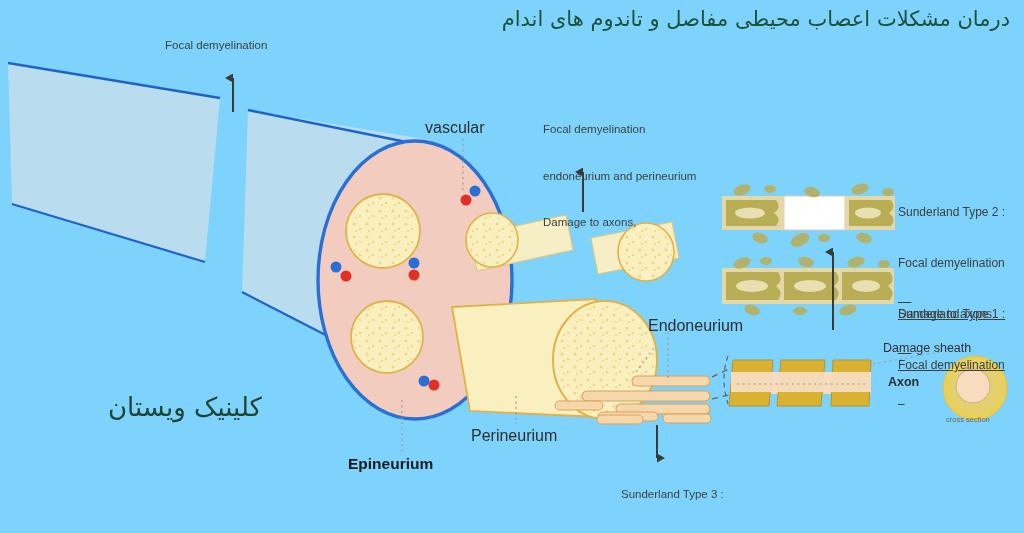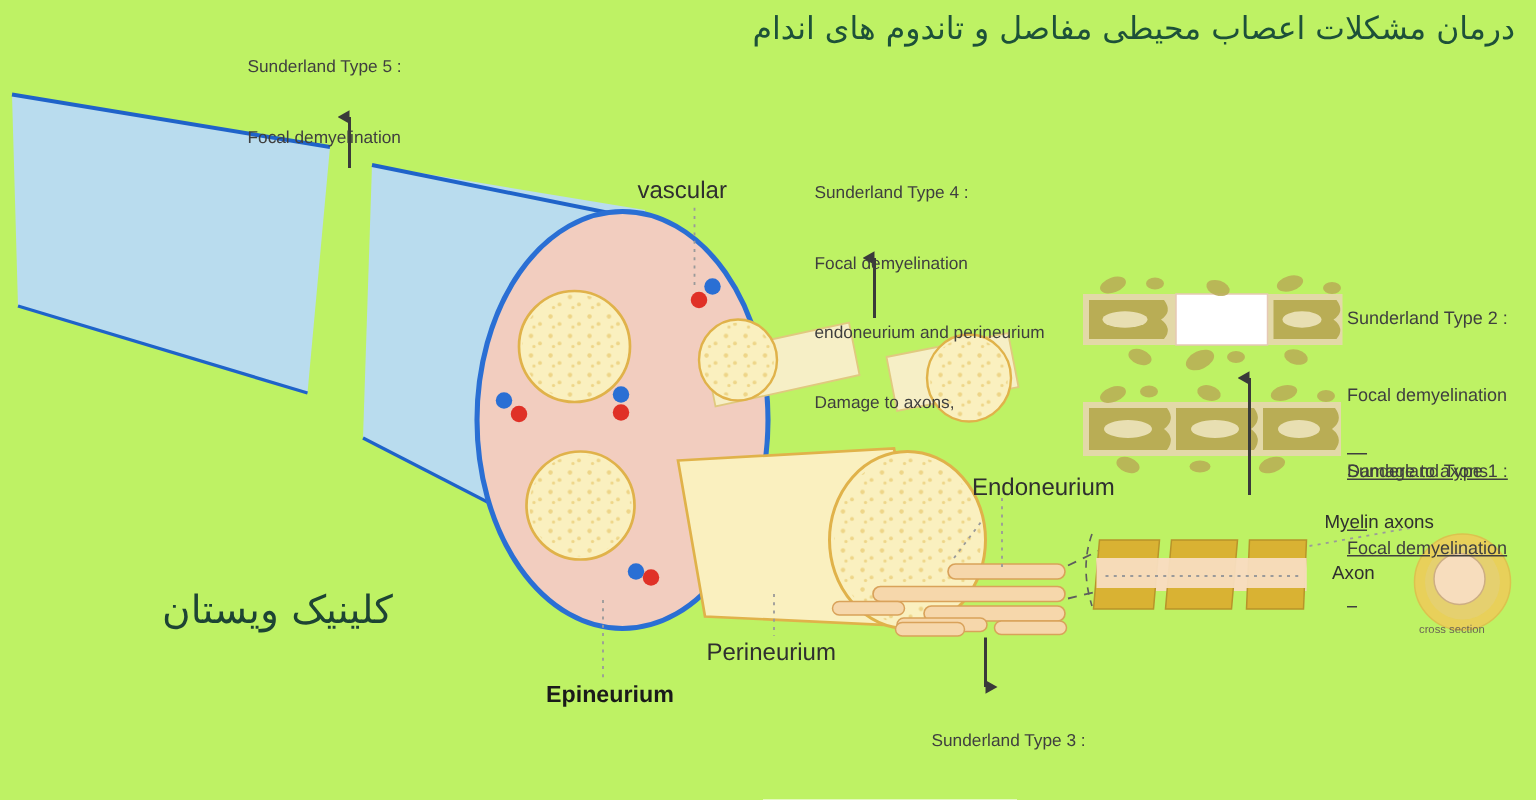--- a/index.html
+++ b/index.html
@@ -1,18 +1,18 @@
 <!DOCTYPE html>
 <html><head>
 <meta charset="utf-8">
 <style>
   html,body{margin:0;padding:0;background:#ffffff;}
   body{width:1024px;height:533px;overflow:hidden;
        font-family:"Liberation Sans","DejaVu Sans",sans-serif;}
-  #stage{position:relative;width:1024px;height:533px;background:#bef264;}
+  #stage{position:relative;width:1024px;height:533px;background:#7dd3fc;}
   #art{position:absolute;left:0;top:0;width:1024px;height:533px;}
   .lbl{position:absolute;white-space:pre;color:#3f3f3f;font-size:11.5px;line-height:15.5px;}
   .title-fa{position:absolute;color:#1d5139;font-size:21px;line-height:26px;
             direction:rtl;text-align:right;white-space:nowrap;
             font-family:"DejaVu Sans",sans-serif;}
   .wm-fa{position:absolute;color:#1d4434;font-size:26px;direction:rtl;
          white-space:nowrap;font-family:"DejaVu Sans",sans-serif;}
   .anat{position:absolute;white-space:nowrap;color:#2f2f2f;font-size:16px;}
   .anat.big{font-size:15.5px;color:#1a1a1a;font-weight:600;}
   .tiny{position:absolute;white-space:nowrap;color:#6b6455;font-size:7.5px;}
@@ -183,26 +183,24 @@
       <path d="M873,364 L940,352"></path>
       <path d="M737,384 L868,384"></path>
     </g>
   </svg>
 
   <div class="title-fa" style="right:14px;top:6px;">درمان مشکلات اعصاب محیطی مفاصل و تاندوم های اندام</div>
 
   <div class="wm-fa" style="left:108px;top:392px;">کلینیک ویستان</div>
 
   <div class="lbl" style="left:165px;top:7px;">
-    <div>Sunderland Type 5 :</div>
     <div>Focal demyelination</div>
   </div>
 
   <div class="lbl" style="left:543px;top:91px;">
-    <div>Sunderland Type 4 :</div>
     <div>Focal demyelination</div>
     <div>endoneurium and perineurium</div>
     <div>Damage to axons,</div>
   </div>
 
   <div class="lbl" style="left:621px;top:456px;">
     <div>Sunderland Type 3 :</div>
     
     
     
@@ -213,20 +211,20 @@
     <div>Focal demyelination</div>
     <div>Damage to axons</div>
   </div>
 
   <div class="lbl" style="left:898px;top:272px;font-size:12px;line-height:17px;text-decoration:underline;">
     <div>Sunderland Type 1 :</div>
     <div>Focal demyelination</div>
   </div>
 
   <div class="anat" style="left:425px;top:119px;">vascular</div>
-  <div class="anat big" style="left:364px;top:455px;text-align:right;">Epineurium</div>
+  <div class="anat big" style="left:348px;top:455px;text-align:right;">Epineurium</div>
   <div class="anat" style="left:471px;top:427px;">Perineurium</div>
   <div class="anat" style="left:648px;top:317px;">Endoneurium</div>
-  <div class="anat" style="left:883px;top:341px;font-size:12.5px;">Myelin axons</div>
-  <div class="anat" style="left:888px;top:375px;font-size:12.5px;">Axon</div>
+  <div class="anat" style="left:883px;top:341px;font-size:12.5px;">Damage sheath</div>
+  <div class="anat" style="left:888px;top:375px;font-size:12.5px;font-weight:bold;">Axon</div>
   <div class="tiny" style="left:946px;top:415px;">cross section</div>
 
 </div>
 
 </body></html>

